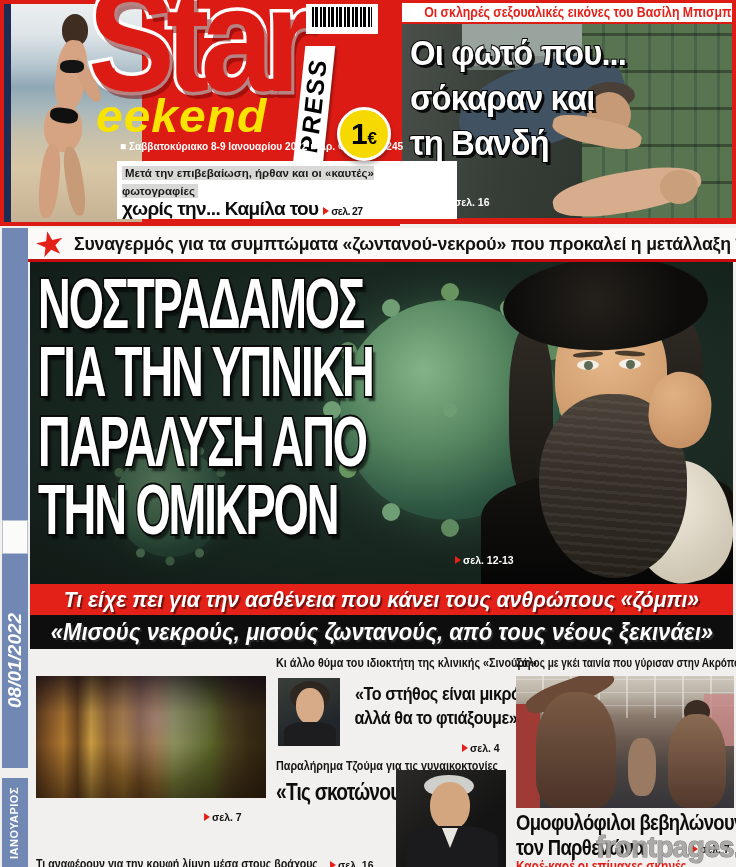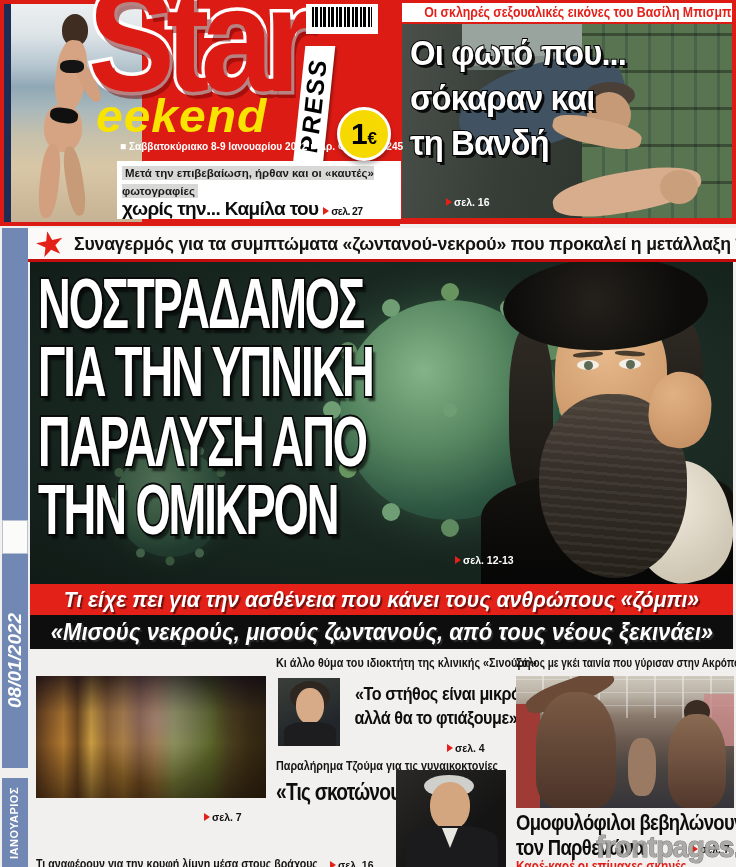--- a/index.html
+++ b/index.html
@@ -41,21 +41,21 @@
     background:repeating-linear-gradient(90deg,#000 0 2px,transparent 2px 3px,#000 3px 6px,transparent 6px 8px); }
   .weekend { left:96px; top:92px; z-index:4; font-size:47px; font-weight:900; font-style:italic;
     color:#f9e300; letter-spacing:1px; transform:scaleX(1.02); transform-origin:0 0; line-height:1; }
   .issue-line { left:120px; top:140px; z-index:4; font-size:10.5px; font-weight:700; color:#fff;
     transform:scaleX(.96); transform-origin:0 0; white-space:nowrap; }
   .price-badge { left:337px; top:107px; width:54px; height:54px; z-index:6; background:#f6d900;
     border:3px solid #fff; border-radius:50%; box-shadow:0 3px 5px rgba(0,0,0,.35);
     display:flex; align-items:center; justify-content:center; color:#000; font-weight:900; }
   .price-num { font-size:30px; line-height:1; }
   .price-cur { font-size:17px; margin-top:9px; }
-  .teaser { left:117px; top:161px; width:284px; height:58px; background:#fff; z-index:5; padding:2px 5px; }
+  .teaser { left:117px; top:161px; width:340px; height:58px; background:#fff; z-index:5; padding:2px 5px; }
   .teaser-kicker { font-size:11.5px; font-weight:700; color:#1a1a1a; background:#d8d8d6; padding:1px 3px; }
   .teaser-h { font-size:19px; font-weight:900; color:#0d0d0d; line-height:18px; letter-spacing:-.6px; white-space:nowrap; margin-top:1px; }
   .pref { font-size:10.5px; font-weight:700; color:#111; white-space:nowrap; }
   .tri { display:inline-block; width:0; height:0; border-left:6px solid #e32119;
     border-top:4px solid transparent; border-bottom:4px solid transparent; margin-right:2px; }
   .pref-w { color:#fff; }
 
   
   .mast-right { left:398px; top:0; width:338px; height:224px; background:#dd1b15; }
   .tr-kicker { left:4px; top:3px; width:330px; height:19px; background:#fff; color:#e32119;
@@ -148,21 +148,21 @@
 
   .bm-kicker1 { left:276px; top:655px; }
   .bm-photo-w { left:278px; top:678px; width:62px; height:68px; overflow:hidden;
     background:linear-gradient(160deg,#3a3f3a,#22262a 70%); }
   .w-hair { position:absolute; left:12px; top:3px; width:40px; height:30px; background:#2e2620; border-radius:50%; }
   .w-face { position:absolute; left:18px; top:10px; width:28px; height:36px; background:#d7ab88; border-radius:48%; }
   .w-body { position:absolute; left:6px; top:44px; width:52px; height:24px; background:#1d1d20; border-radius:40% 40% 0 0; }
   .bm-h1 { left:340px; top:682px; width:166px; text-align:center; font-size:19px; font-weight:900;
     color:#0d0d0d; line-height:24px; letter-spacing:-.5px; }
   .bm-h1 .cond { transform:scaleX(.85); transform-origin:50% 50%; }
-  .bm-page1 { left:447px; top:738px; }
+  .bm-page1 { left:462px; top:738px; }
   .bm-kicker2 { left:276px; top:758px; }
   .bm-h2 { left:276px; top:779px; font-size:24px; font-weight:900; color:#0d0d0d; line-height:26px; letter-spacing:-1px; }
   .bm-h2 .cond { transform:scaleX(.8); }
   .bm-page2 { left:330px; top:855px; }
   .bm-photo-m { left:396px; top:770px; width:110px; height:97px; overflow:hidden;
     background:linear-gradient(140deg,#2a2926,#141414 65%); }
   .m-hair { position:absolute; left:28px; top:5px; width:50px; height:22px; background:#cfcfcb; border-radius:50%; }
   .m-face { position:absolute; left:34px; top:12px; width:40px; height:48px; background:#d3a67f; border-radius:48%; }
   .m-suit { position:absolute; left:10px; top:56px; width:92px; height:41px; background:#1b1b1d; border-radius:38% 38% 0 0; }
   .m-shirt { position:absolute; left:46px; top:58px; width:16px; height:20px; background:#e8e6df; clip-path:polygon(50% 100%,0 0,100% 0); }

